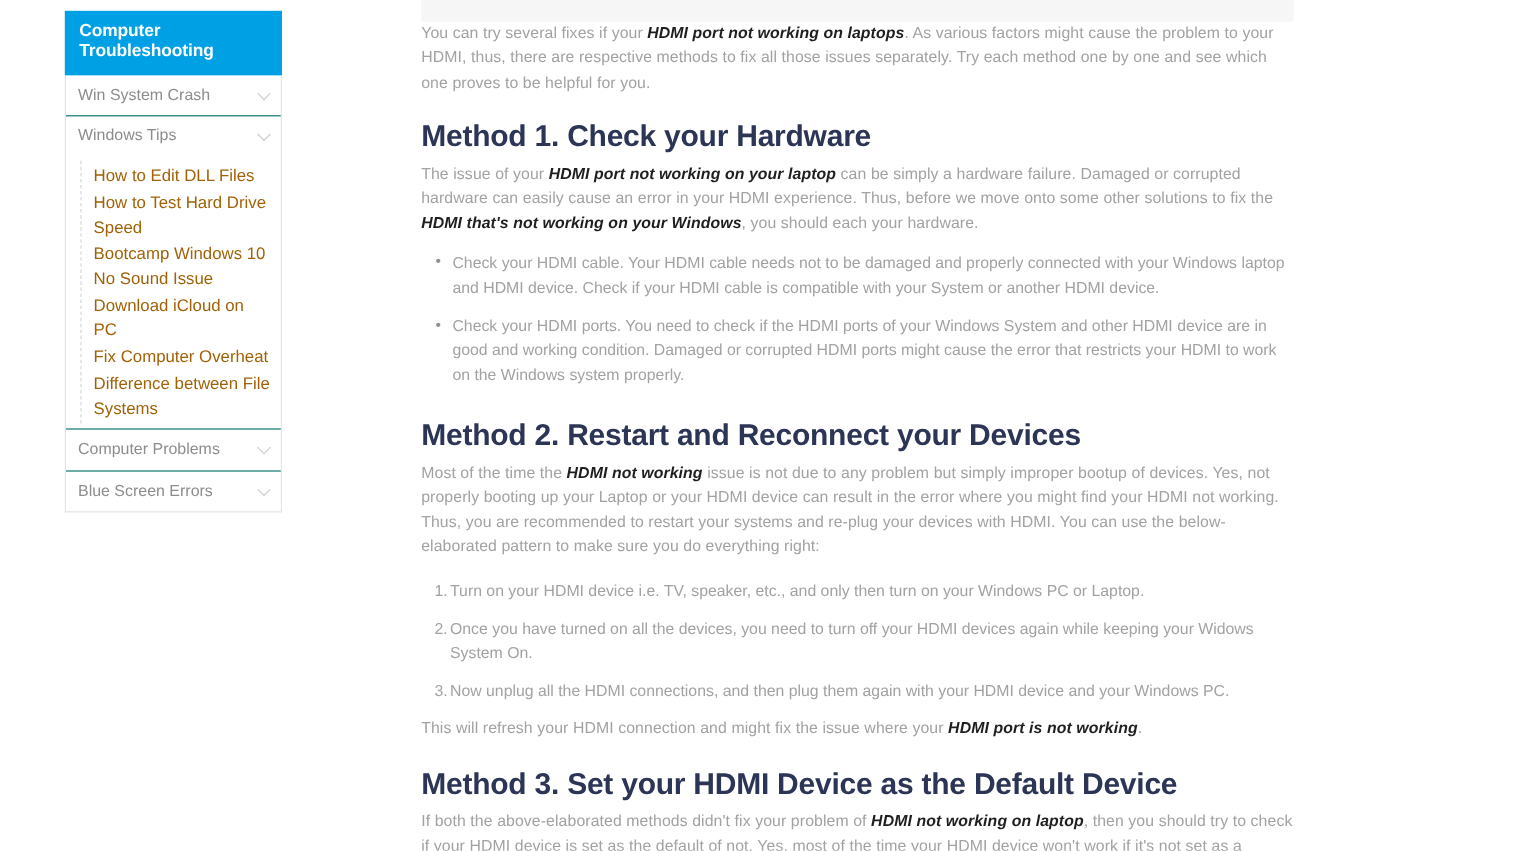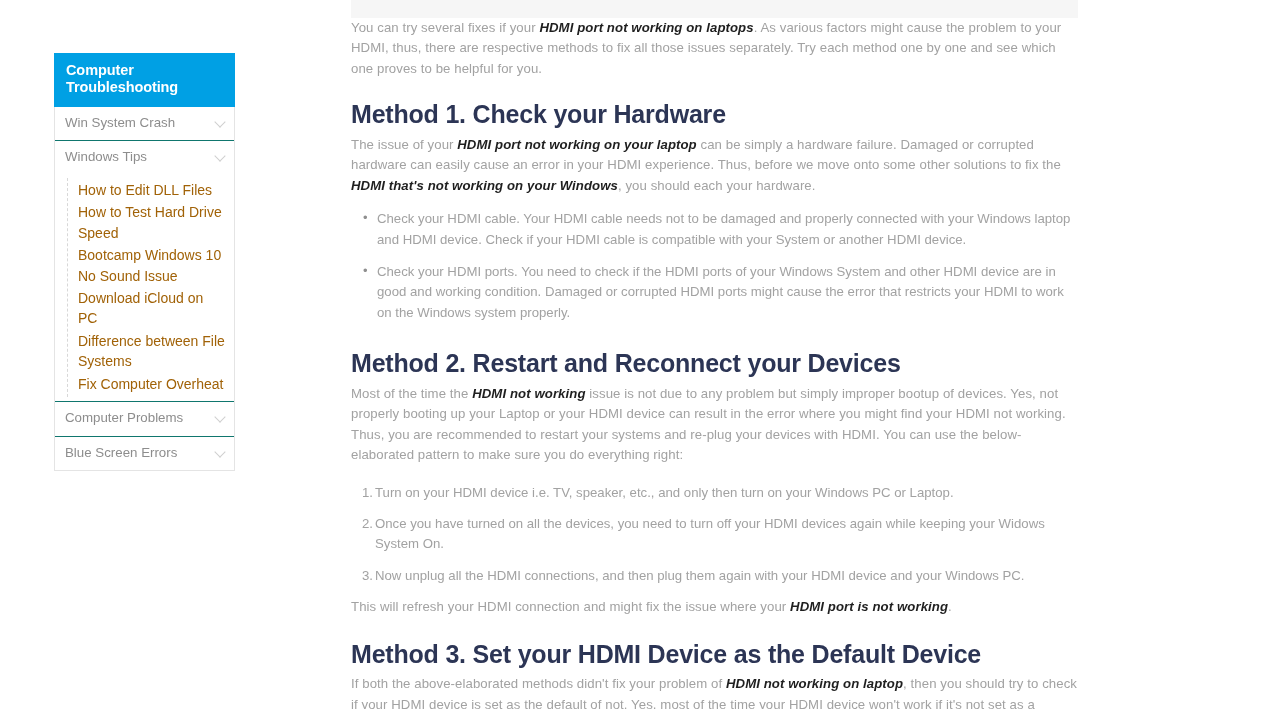--- a/index.html
+++ b/index.html
@@ -32,21 +32,20 @@
     width: 181px;
   }
   .sidebar-header {
     background: #00a0e4;
     color: #ffffff;
     font-size: 14.5px;
     font-weight: 700;
     padding: 9px 12px 10px 12px;
     line-height: 1.2;
     letter-spacing: -0.1px;
-    margin-top: 44px;
   }
   .widget-box {
     border: 1px solid #e4e4e4;
     border-top: none;
     background: #ffffff;
   }
   .nav-item {
     position: relative;
     border-bottom: 1px solid #0f766e;
   }
@@ -212,24 +211,24 @@
           <li>
               <a class="sub-link">How to Test Hard Drive Speed</a>
             </li>
           <li>
               <a class="sub-link">Bootcamp Windows 10 No Sound Issue</a>
             </li>
           <li>
               <a class="sub-link">Download iCloud on PC</a>
             </li>
           <li>
+              <a class="sub-link">Fix Computer Overheat</a>
+            </li>
+          <li>
               <a class="sub-link">Difference between File Systems</a>
-            </li>
-          <li>
-              <a class="sub-link">Fix Computer Overheat</a>
             </li>
         </ul>
       </div>
 
       <div class="nav-item">
         <a class="nav-link">Computer Problems</a>
         <span class="chevron"></span>
       </div>
 
       <div class="nav-item">

